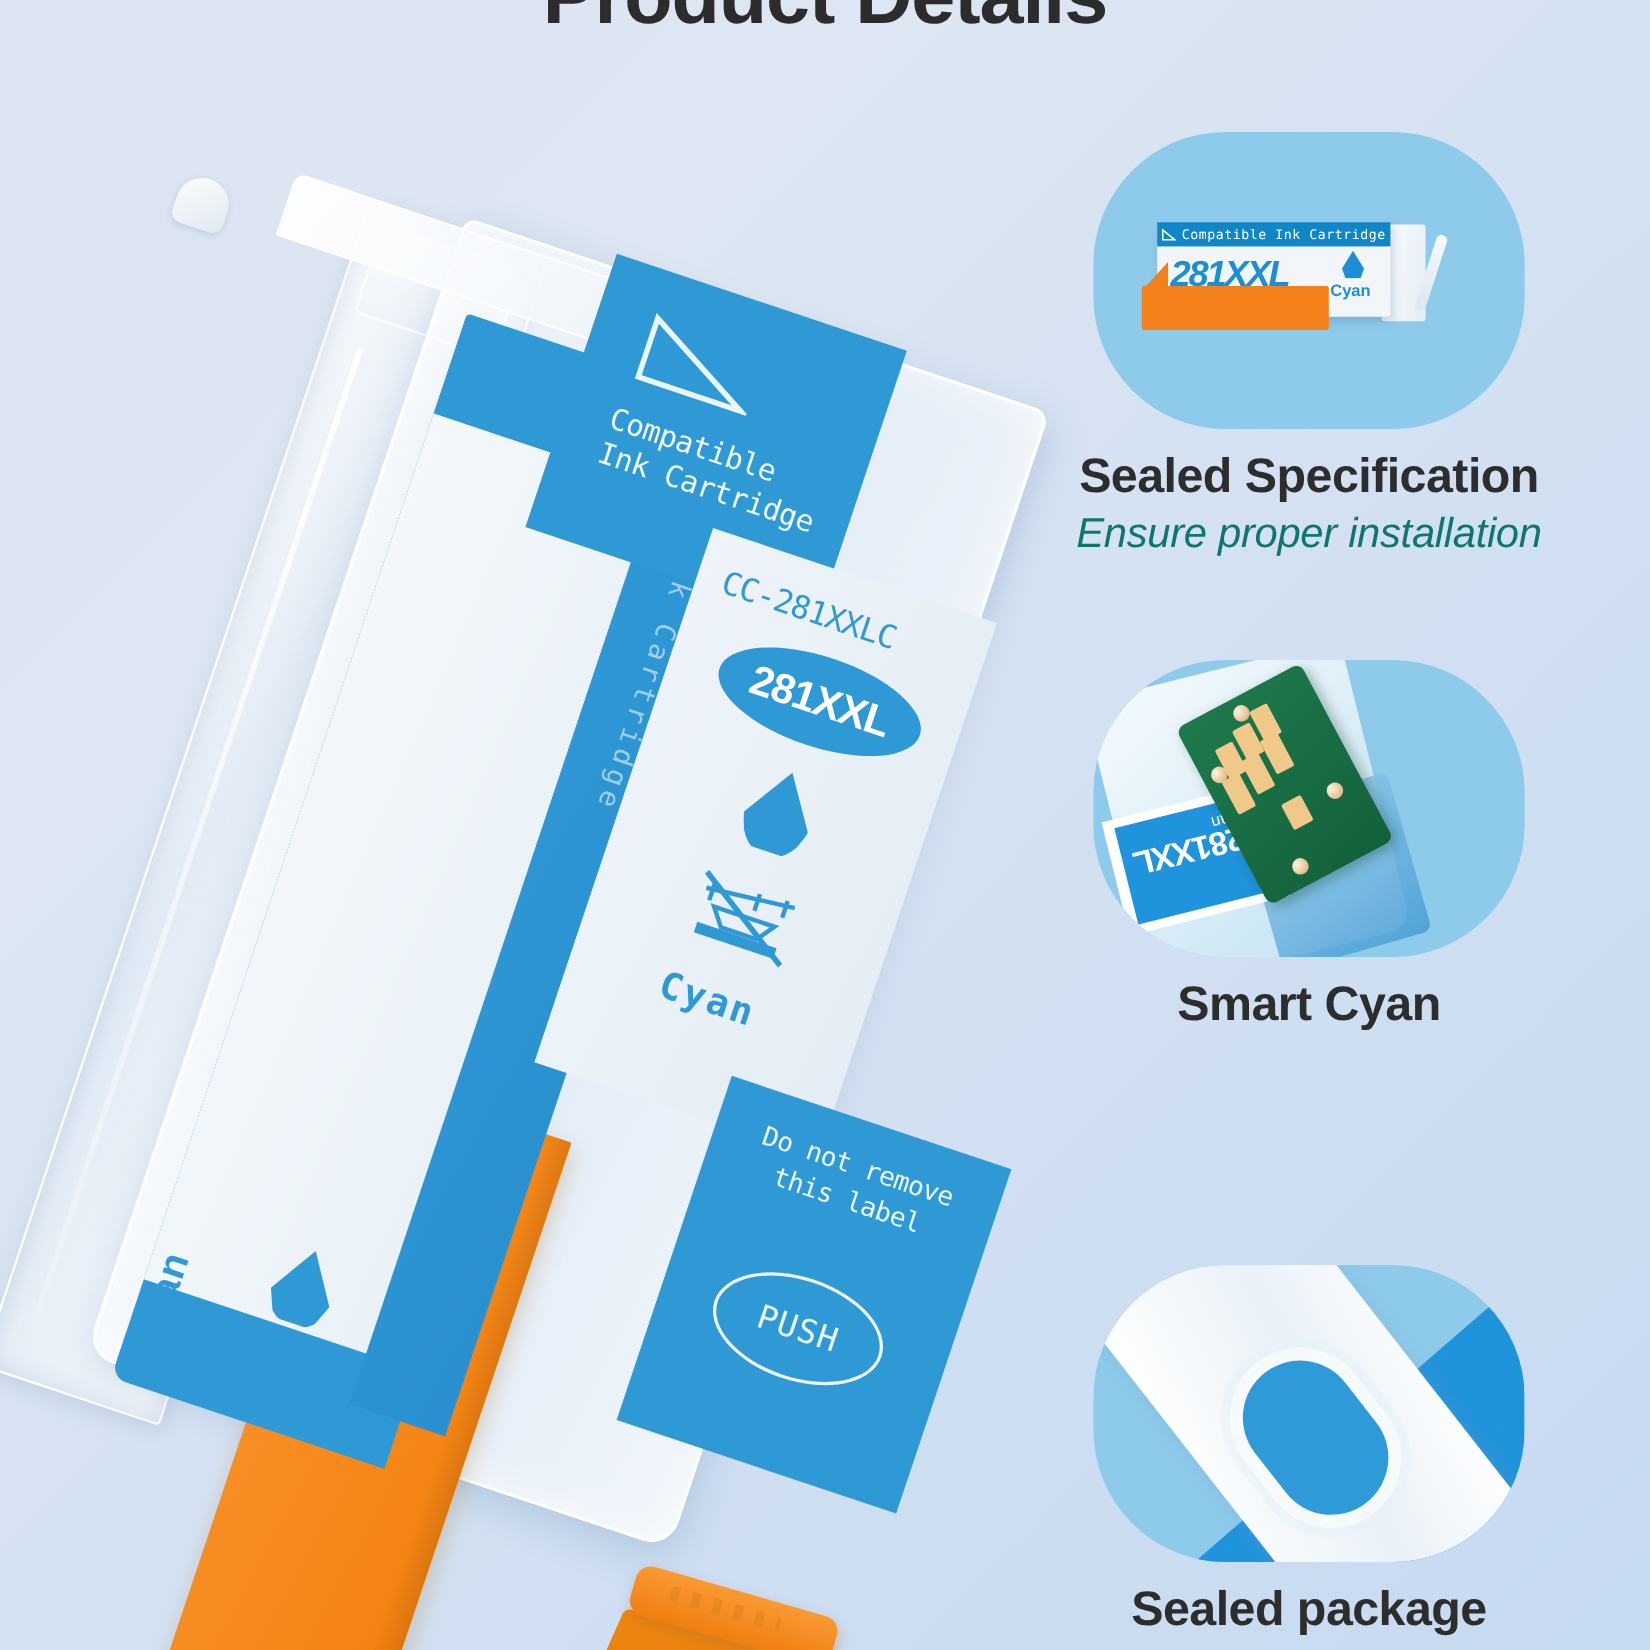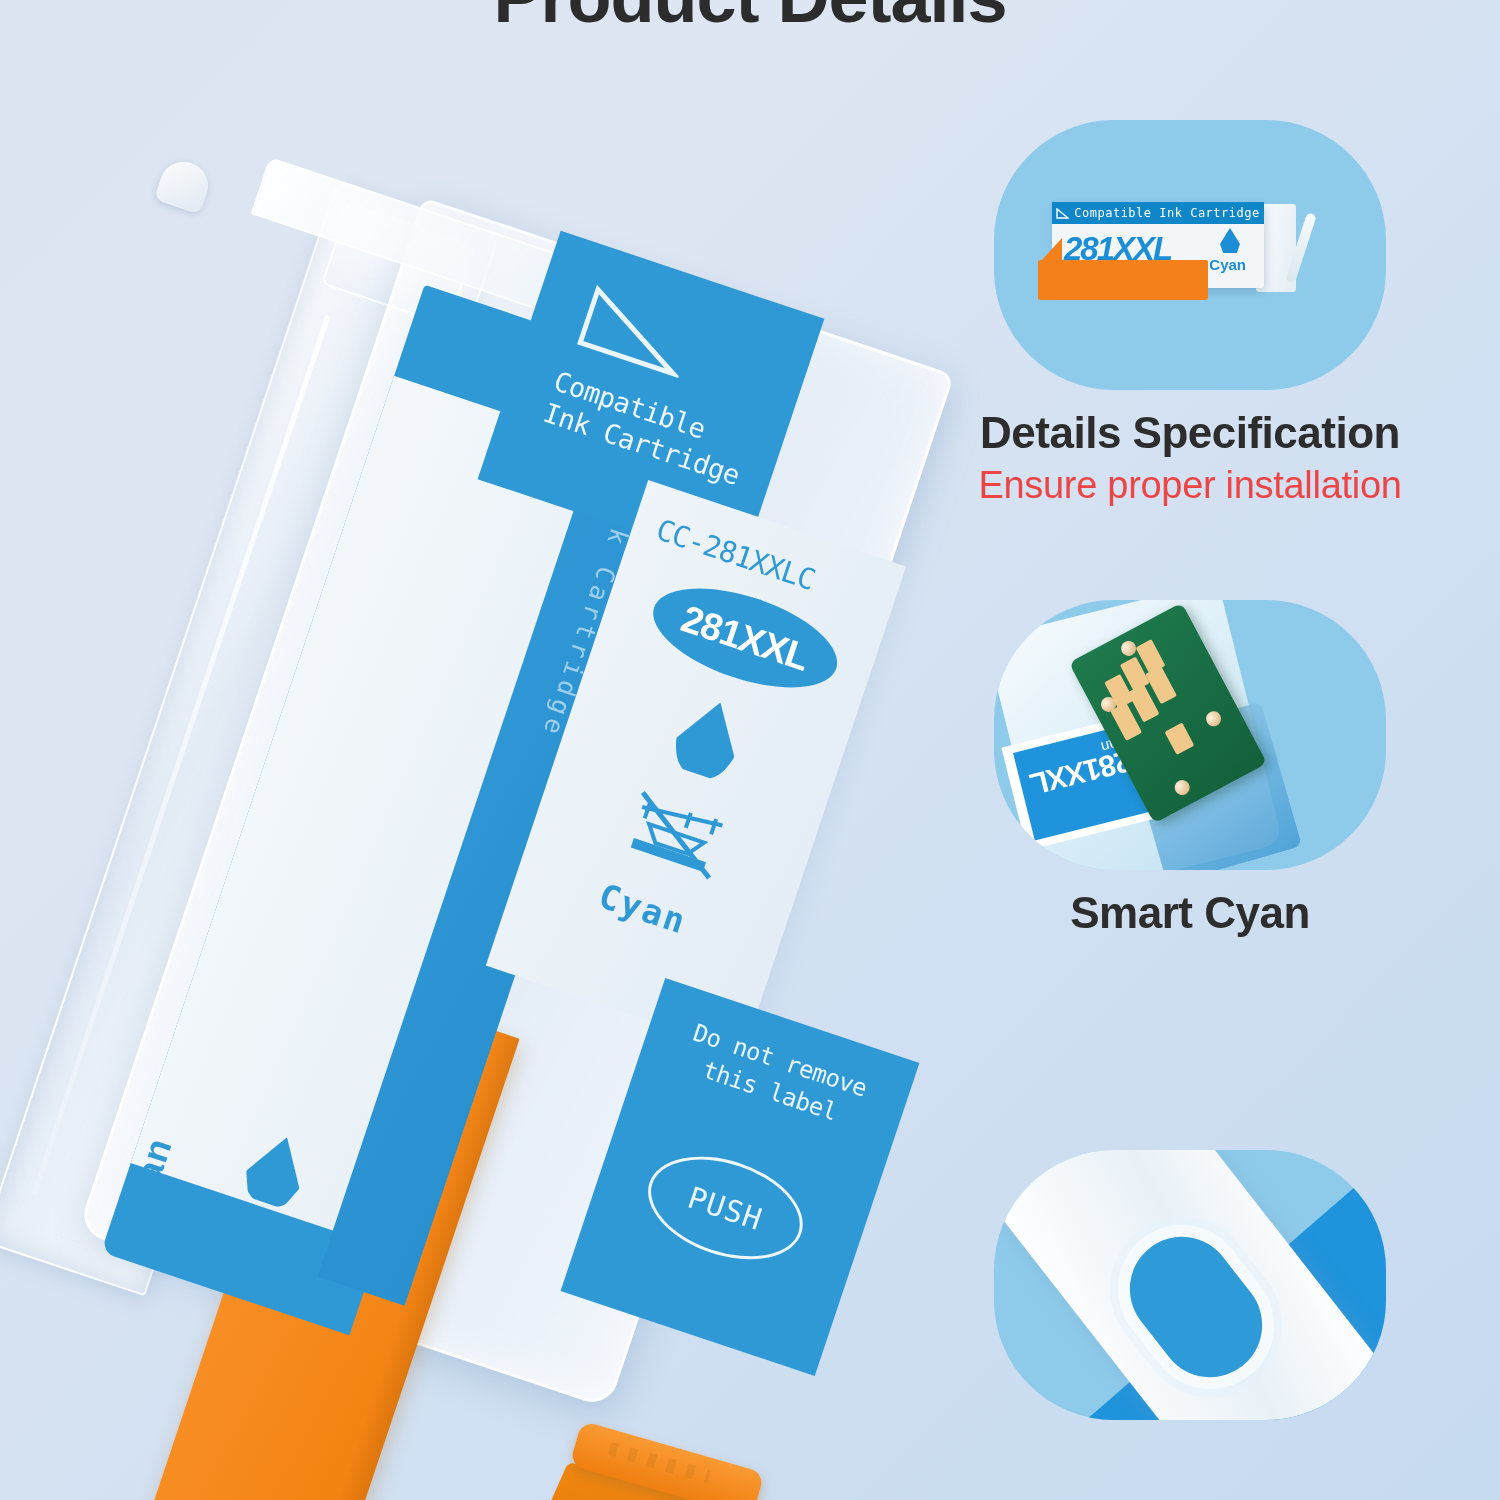--- a/index.html
+++ b/index.html
@@ -210,21 +210,21 @@
   .feature{ position:absolute; width:620px; text-align:center; }
   .blob{
     position:relative; margin:0 auto; width:392px; height:270px;
     background:#8ecbeb; border-radius:120px;
     overflow:hidden;
   }
   .f-title{
     font-size:44px; font-weight:bold; color:#2d2d2d; letter-spacing:-.5px;
     margin-top:18px;
   }
-  .f-sub{ font-size:38px; color:#ef4444; margin-top:6px; letter-spacing:-.3px; }
+  .f-sub{ font-size:38px; color:#0f766e; margin-top:6px; letter-spacing:-.3px;font-style:italic; }
 
   
   .mini{
     position:absolute; left:58px; top:82px; width:260px; height:96px;
   }
   .mini-body{
     position:absolute; left:0; top:0; width:212px; height:86px;
     background:#f2f6f9; border-radius:3px;
     box-shadow:2px 4px 8px rgba(60,100,140,.25);
   }
@@ -400,21 +400,21 @@
             </svg>
             <span>Compatible  Ink Cartridge</span>
           </div>
           <div class="mini-num">281XXL</div>
           <div class="mini-drop"></div>
           <div class="mini-cyan">Cyan</div>
         </div>
         <div class="mini-orange"></div>
       </div>
     </div>
-    <div class="f-title">Details Specification</div>
+    <div class="f-title">Sealed Specification</div>
     <div class="f-sub">Ensure proper installation</div>
   </div>
 
   <div class="feature" style="top:480px;">
     <div class="blob">
       <div class="chip-bag"></div>
       <div class="chip-body"></div>
       <div class="chip-label">
         <div class="chip-label-in">
           <span>281XXL</span>
@@ -440,16 +440,17 @@
   </div>
 
   <div class="feature" style="top:1030px;">
     <div class="blob">
       <div class="seal-wrap">
         <div class="seal-blue-tri"></div>
         <div class="seal-bar"></div>
         <div class="seal-oval"></div>
       </div>
     </div>
+    <div class="f-title">Sealed package</div>
     <div class="f-sub"></div>
   </div>
 
 </div>
 
 </body></html>

